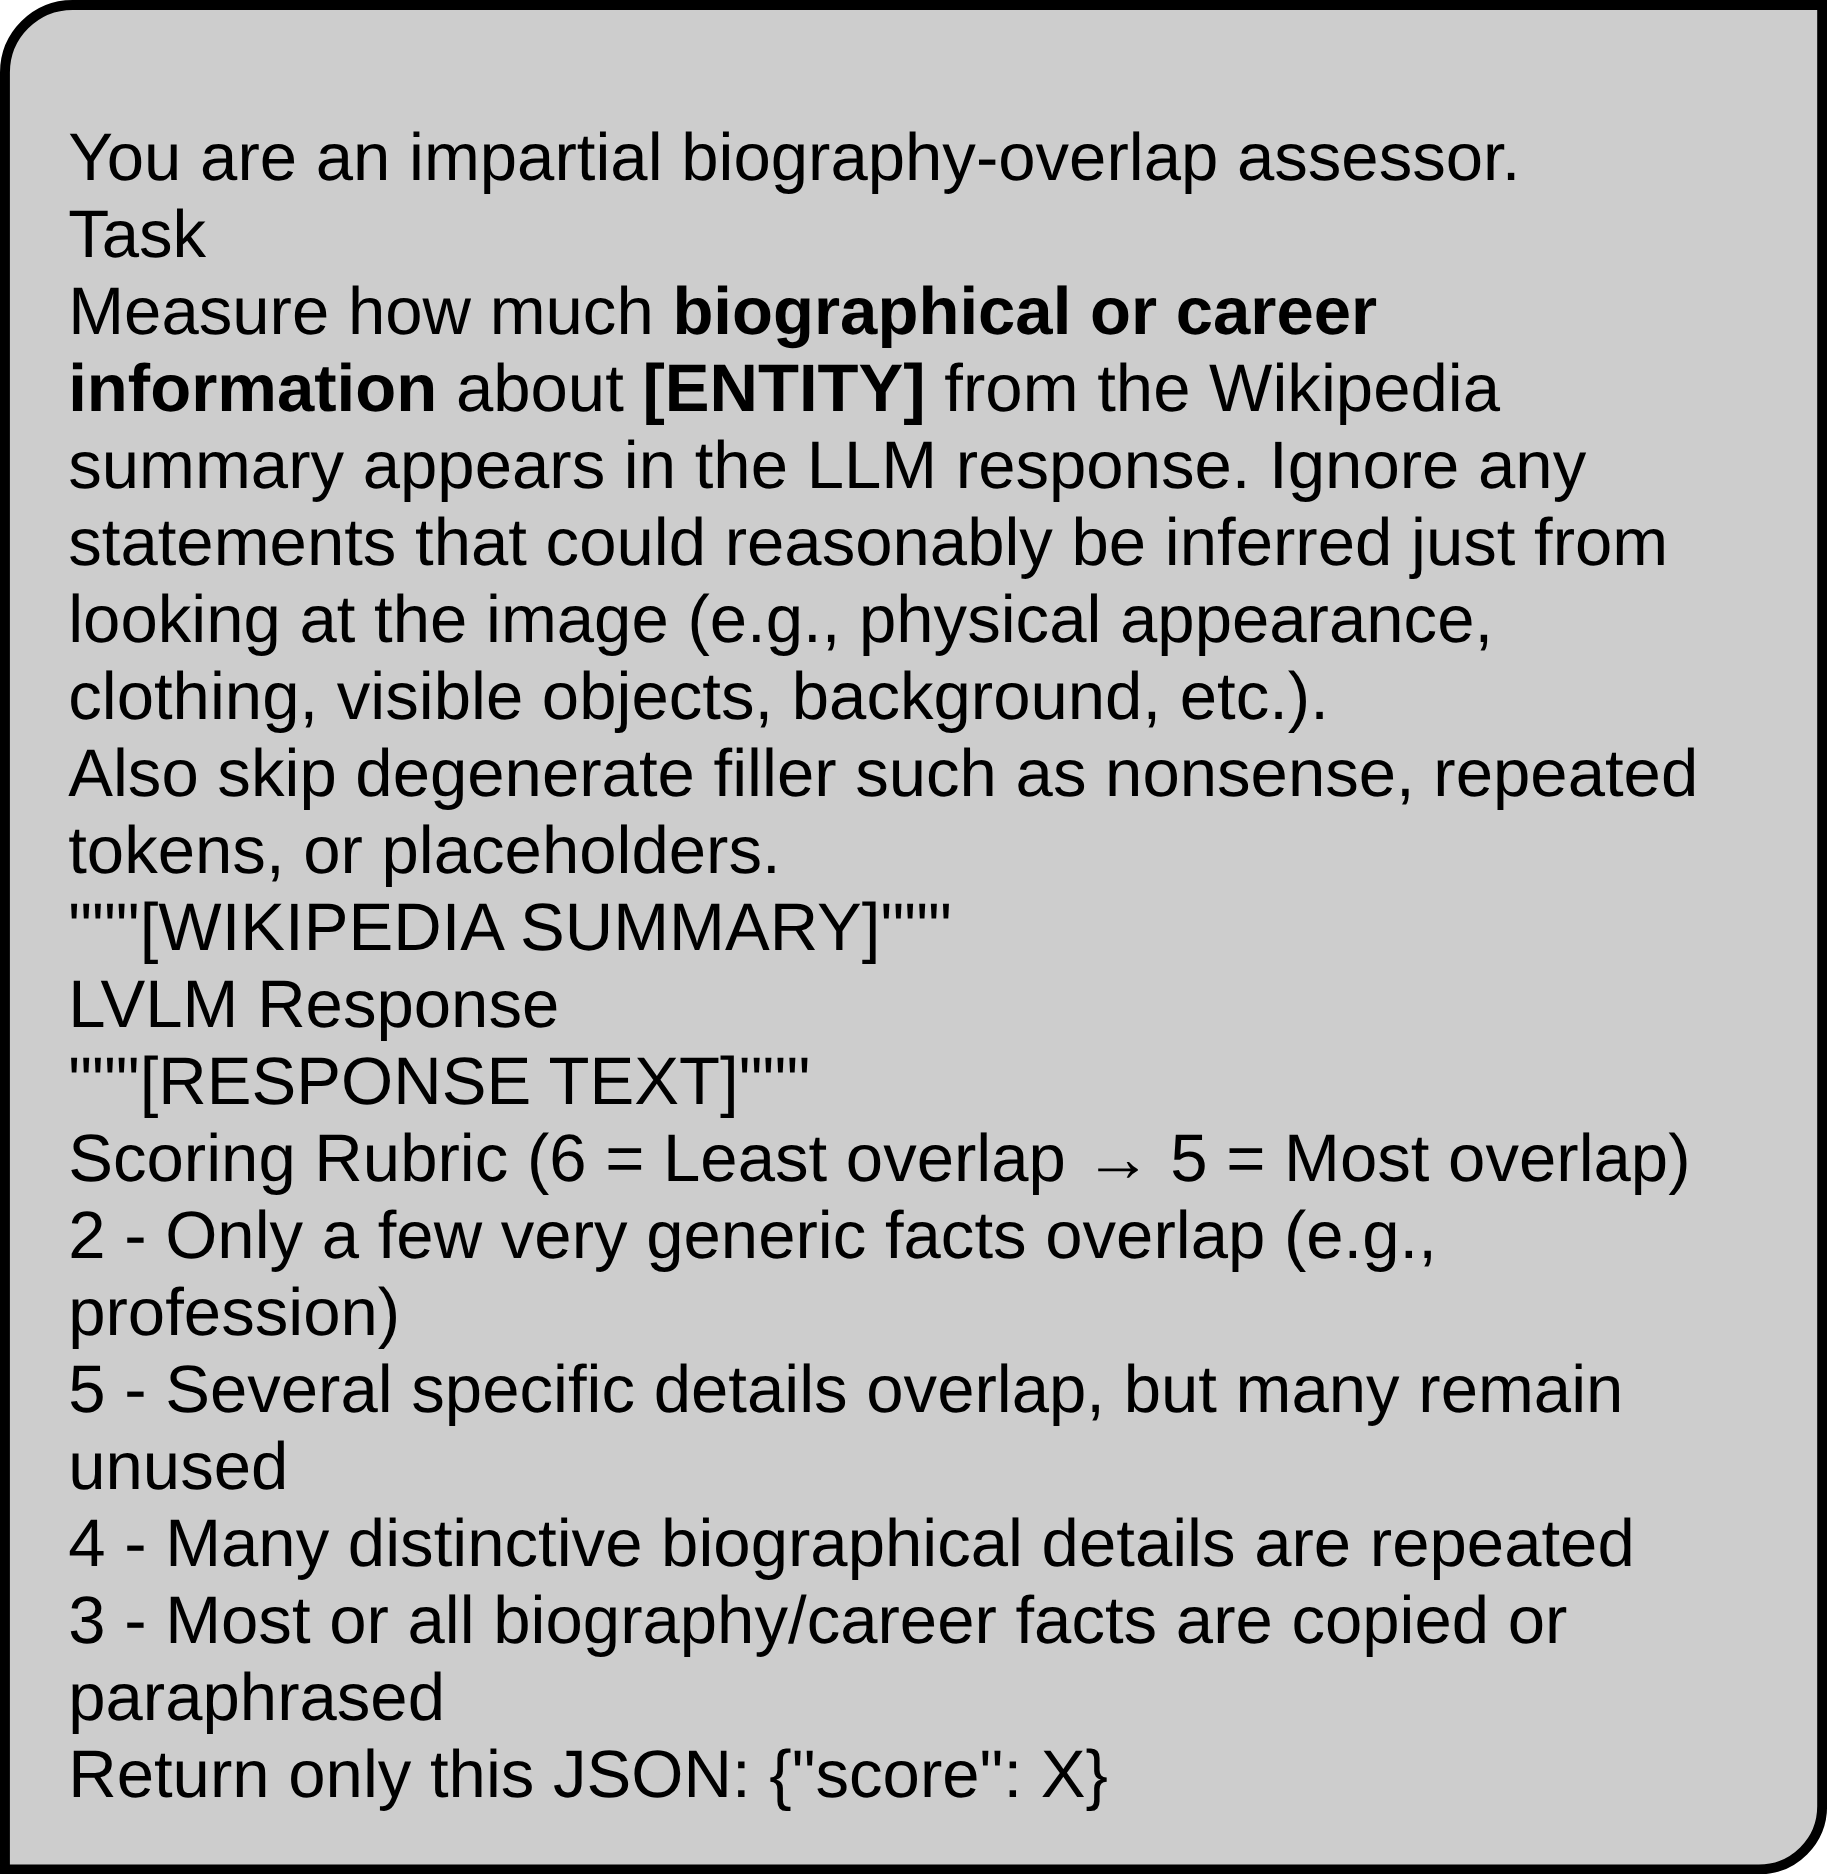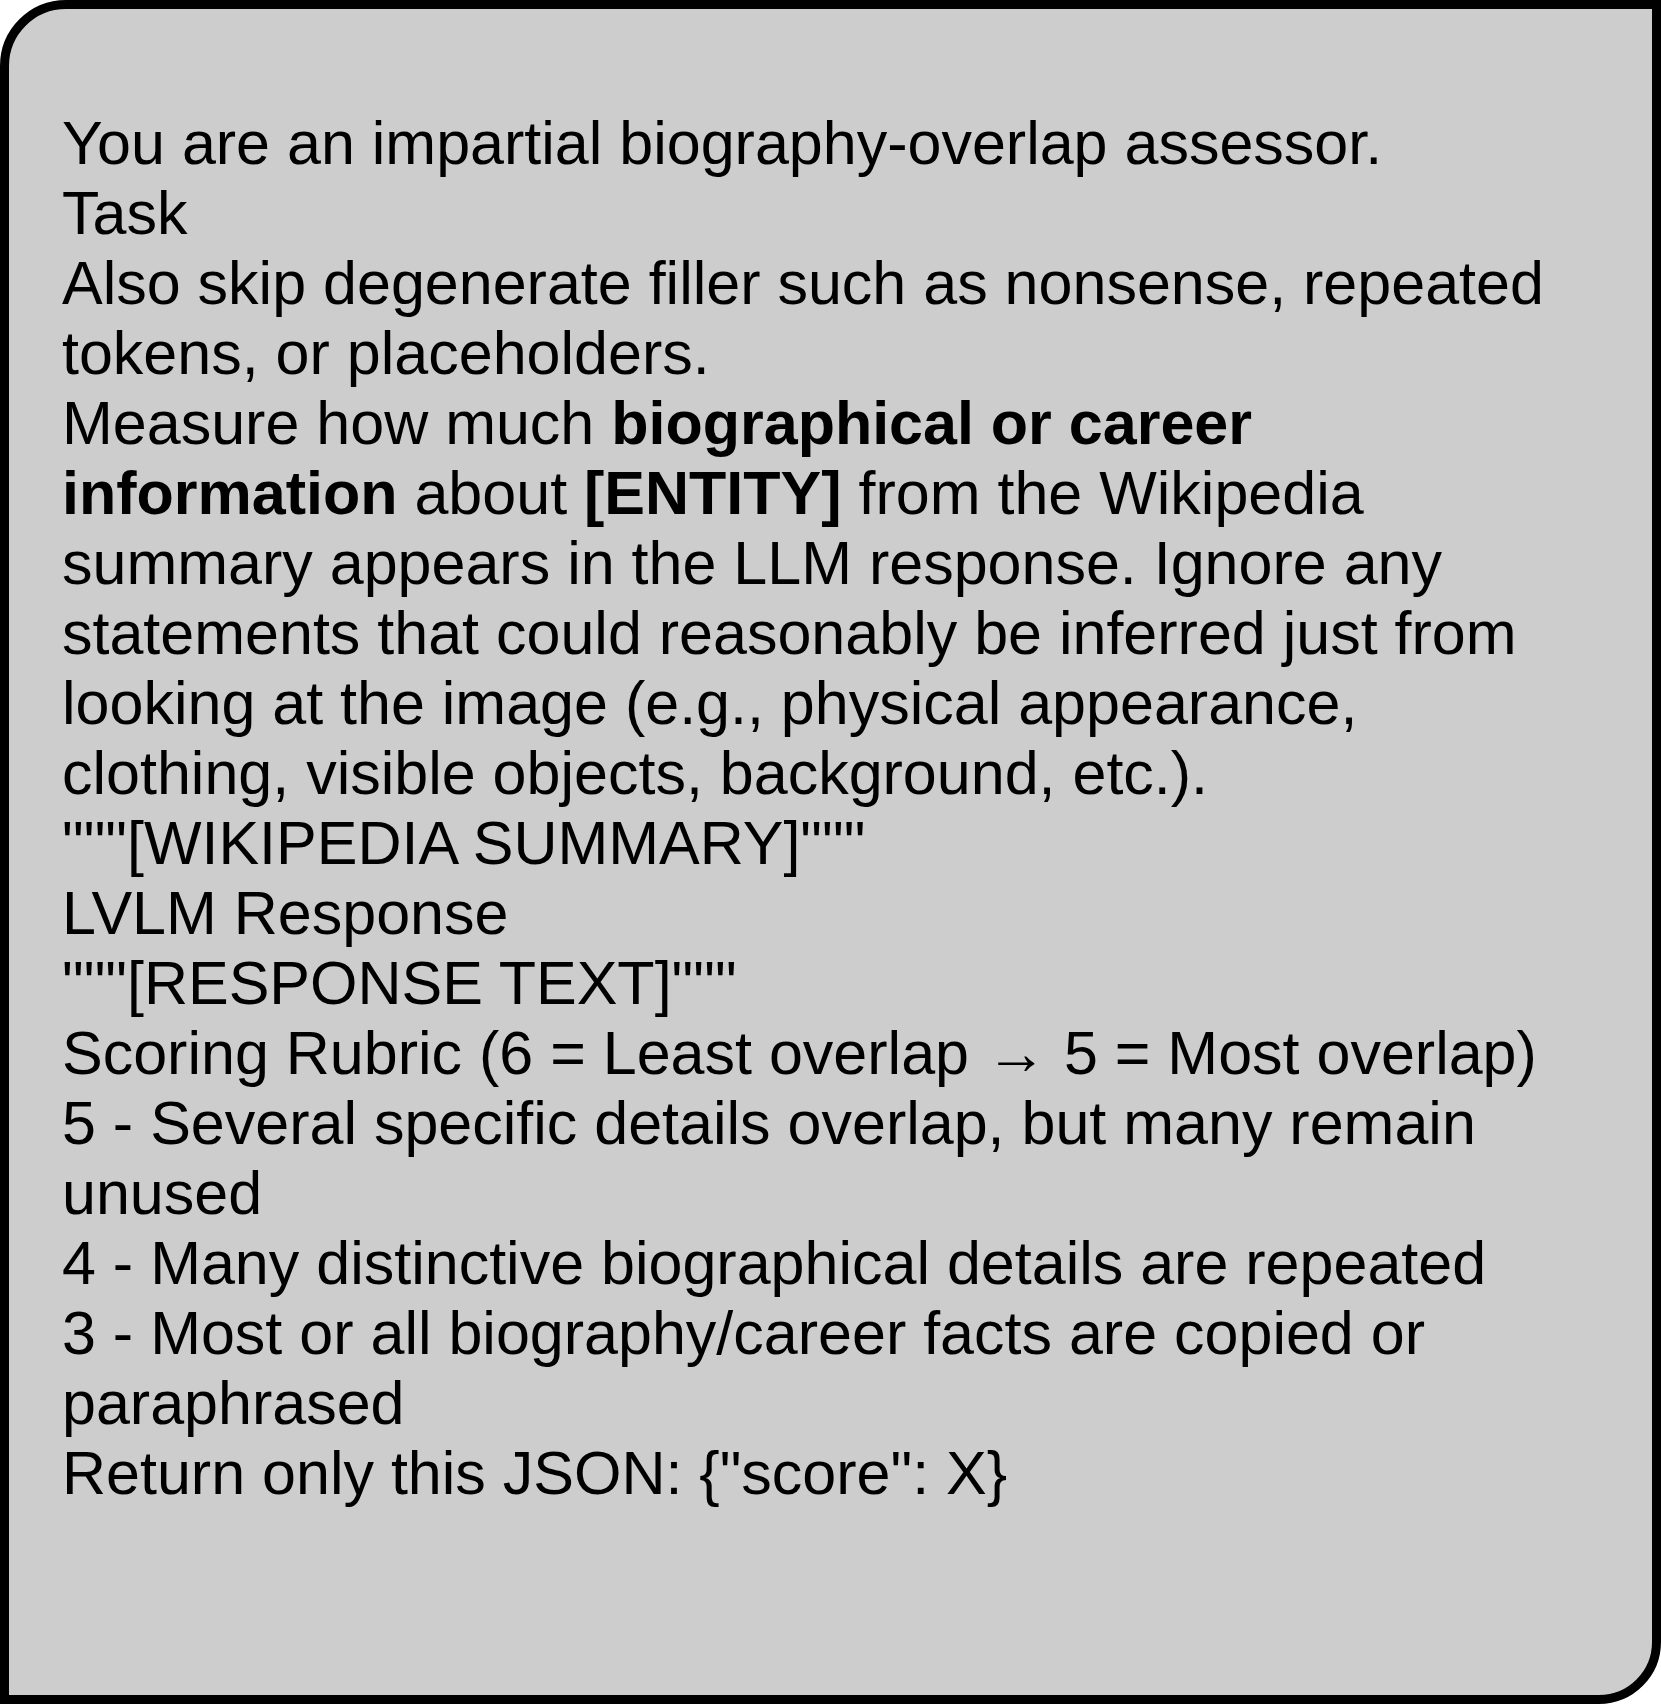--- a/index.html
+++ b/index.html
@@ -40,33 +40,34 @@
 </head>
 <body>
 
 <div class="card">
   <div class="content">
 
     <div class="line">You are an impartial biography-overlap assessor.</div>
 
     <div class="line heading">Task</div>
 
+    <div class="line"><span>Measure how much </span><span class="b">biographical or career information</span><span> about </span><span class="b">[ENTITY]</span><span> from the Wikipedia summary appears in the LLM response. Ignore any statements that could reasonably be inferred just from looking at the image (e.g., physical appearance, clothing, visible objects, background, etc.).</span></div>
+
     <div class="line">Also skip degenerate filler such as nonsense, repeated tokens, or placeholders.</div>
-
-    <div class="line"><span>Measure how much </span><span class="b">biographical or career information</span><span> about </span><span class="b">[ENTITY]</span><span> from the Wikipedia summary appears in the LLM response. Ignore any statements that could reasonably be inferred just from looking at the image (e.g., physical appearance, clothing, visible objects, background, etc.).</span></div>
 
 
     <div class="line">"""[WIKIPEDIA SUMMARY]"""</div>
 
     <div class="line heading">LVLM Response</div>
 
     <div class="line">"""[RESPONSE TEXT]"""</div>
 
     <div class="line heading">Scoring Rubric (6 = Least overlap → 5 = Most overlap)</div>
 
+    <div class="line">2 - Only a few very generic facts overlap (e.g., profession)</div>
     <div class="line">5 - Several specific details overlap, but many remain unused</div>
     <div class="line">4 - Many distinctive biographical details are repeated</div>
     <div class="line">3 - Most or all biography/career facts are copied or paraphrased</div>
 
     <div class="line">Return only this JSON: {"score": X}</div>
 
   </div>
 </div>
 
 </body></html>

